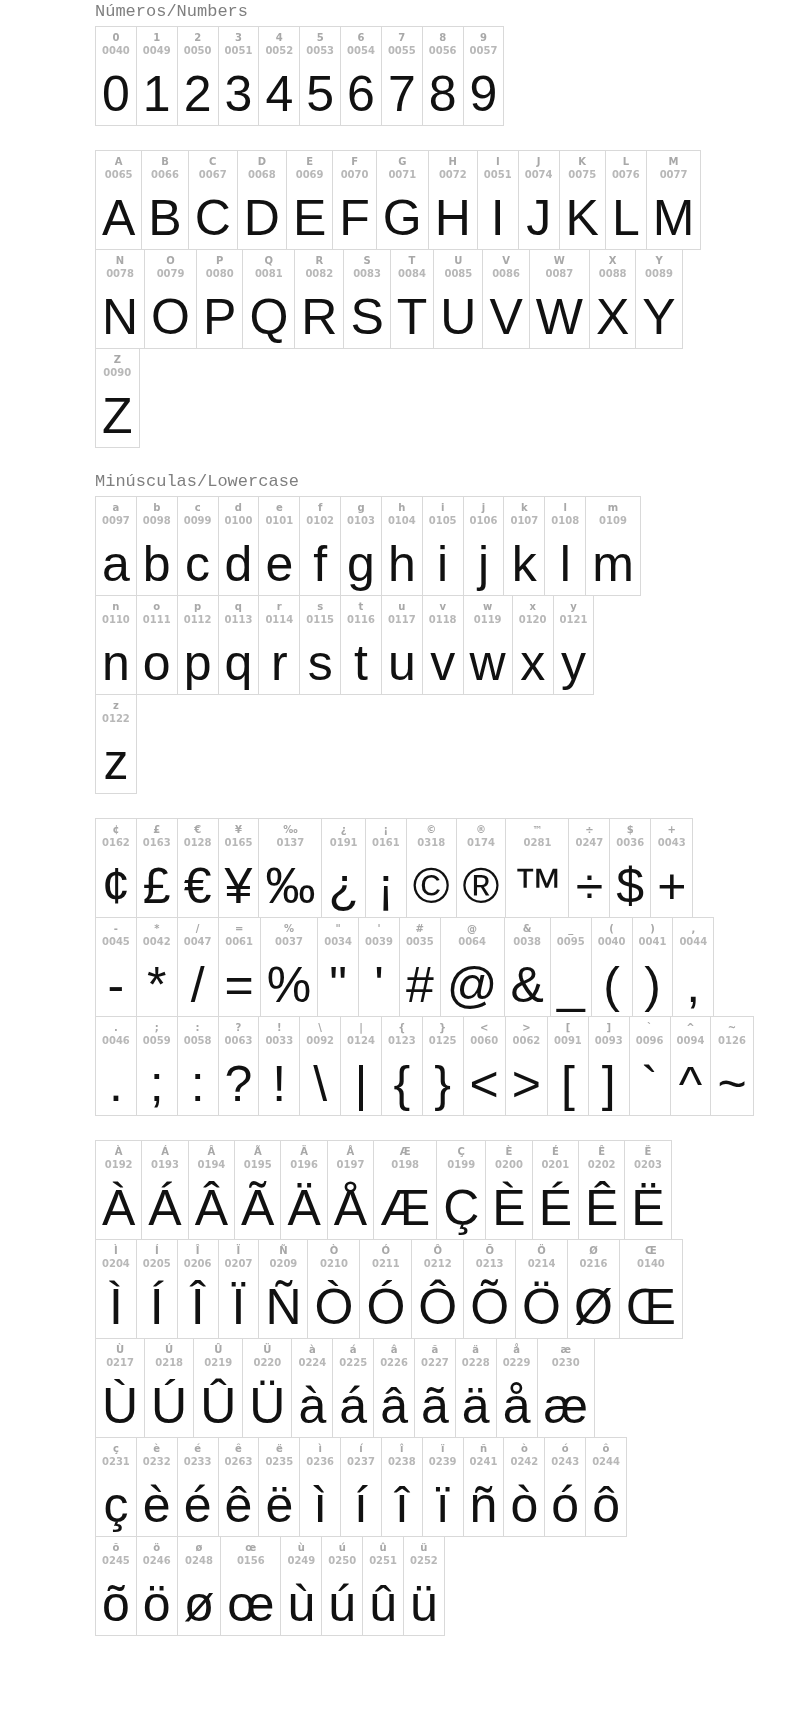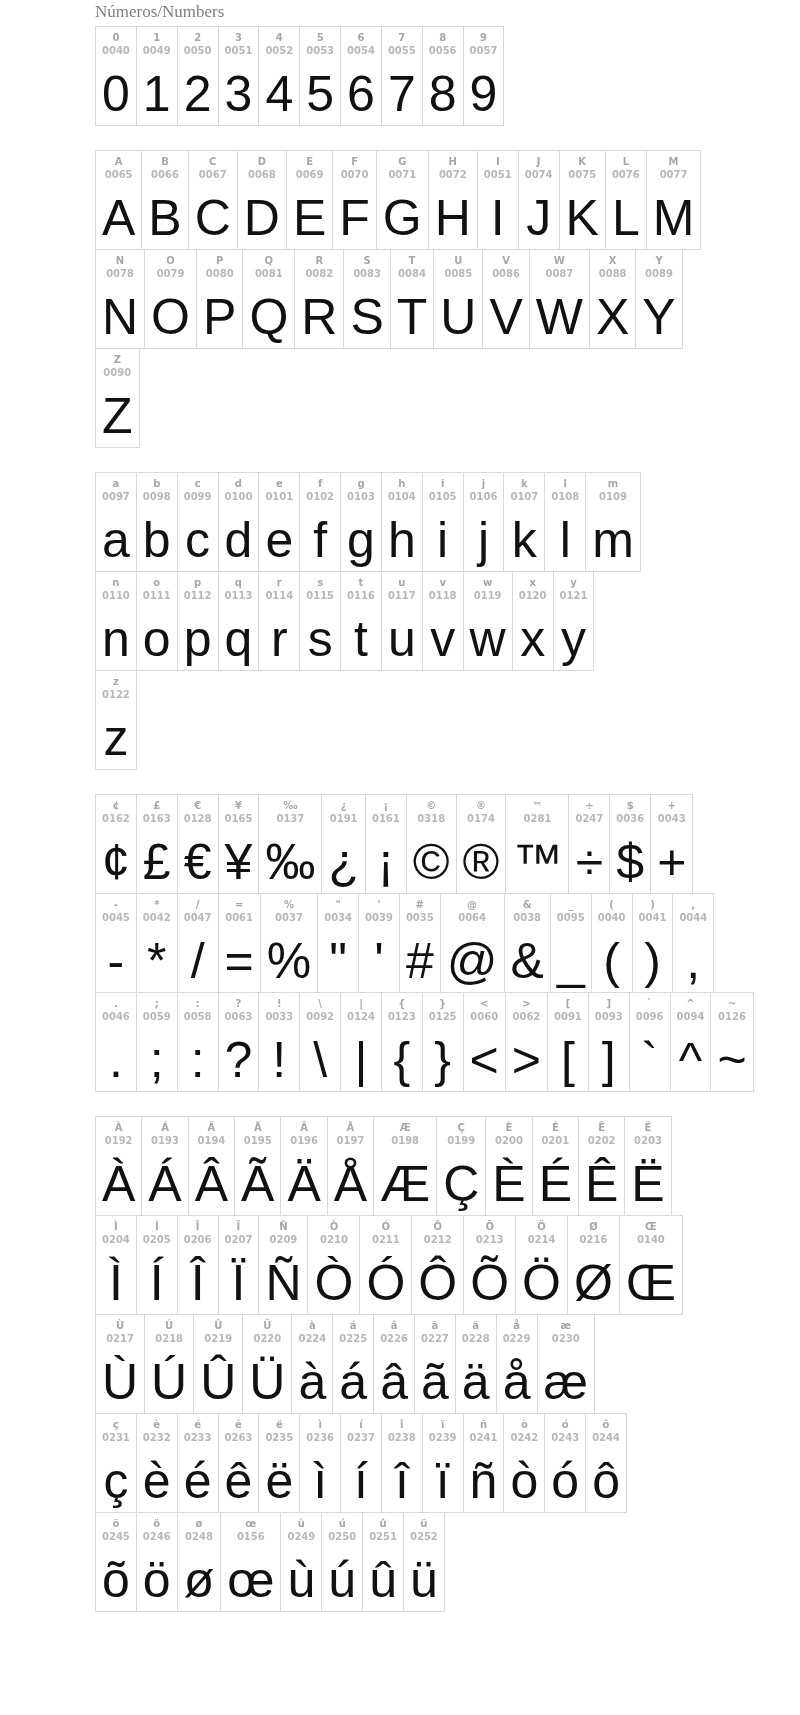--- a/index.html
+++ b/index.html
@@ -4,21 +4,21 @@
 <style>
   html, body { margin: 0; padding: 0; background: #ffffff; }
   body { width: 800px; font-family: "DejaVu Sans", sans-serif; }
   .page { padding: 2px 0 10px 95px; }
   .glyph-section { margin: 0 0 24px 0; }
   .section-title {
     color: #7f7f7f;
     font-size: 17px;
     line-height: 20px;
     margin: 0 0 4px 0;
-    font-family: Liberation Serif, serif;
+    font-family: Liberation Mono, monospace;
   }
   .glyph-row { display: flex; align-items: stretch; }
   .glyph-row + .glyph-row { margin-top: -1px; }
   .glyph-cell {
     box-sizing: border-box;
     border: 1px solid #d9d9d9;
     margin-left: -1px;
     height: 100px;
     min-width: 36px;
     padding: 4px 6px 0 6px;
@@ -244,20 +244,21 @@
         </div>
         <div class="glyph-row">
           <div class="glyph-cell">
             <div class="cell-char">Z</div>
             <div class="cell-code">0090</div>
             <div class="cell-glyph">Z</div>
           </div>
         </div>
       </div>
       <div class="glyph-section">
+        <div class="section-title">Minúsculas/Lowercase</div>
         <div class="glyph-row">
           <div class="glyph-cell">
             <div class="cell-char">a</div>
             <div class="cell-code">0097</div>
             <div class="cell-glyph">a</div>
           </div>
           <div class="glyph-cell">
             <div class="cell-char">b</div>
             <div class="cell-code">0098</div>
             <div class="cell-glyph">b</div>

